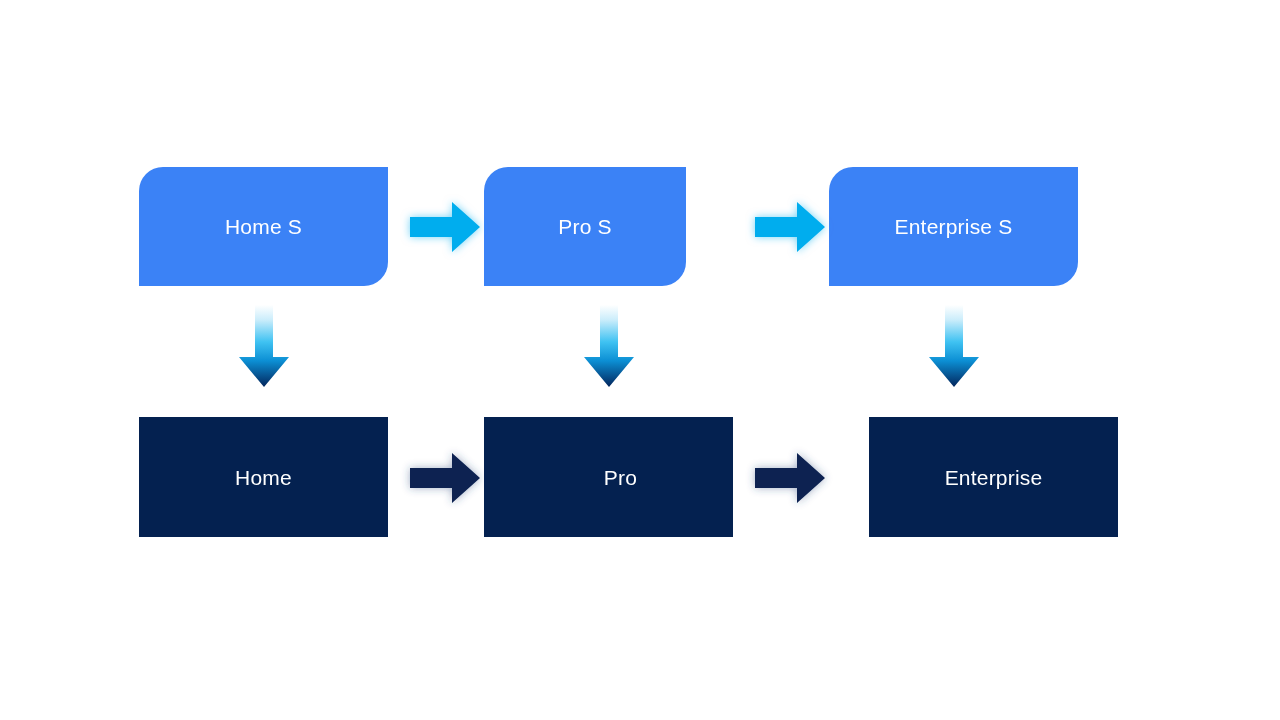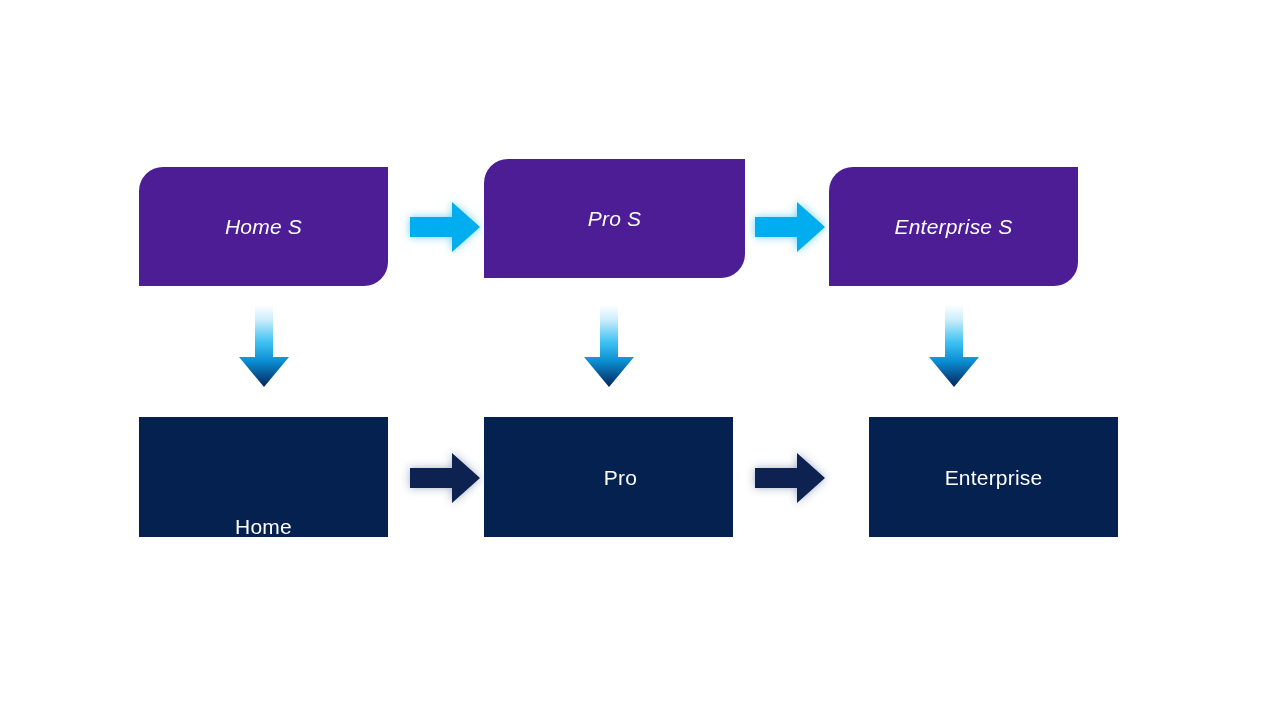--- a/index.html
+++ b/index.html
@@ -34,23 +34,22 @@
     font-size: 21px;
     font-weight: 400;
     letter-spacing: 0.2px;
     line-height: 1;
     white-space: nowrap;
     text-align: center;
   }
 
   
   .node-top {
-    background: #4c1d95;
+    background: #3b82f6;
     border-radius: 24px 0 24px 0;
-    font-style: italic;
   }
   
   .node-bottom {
     background: #042150;
     border-radius: 0;
   }
 
   
   .arrow {
     position: absolute;
@@ -67,21 +66,21 @@
 </style>
 </head>
 <body>
 
 <div id="canvas">
 
   <div class="node node-top" style="left:139px; top:167px; width:249px; height:119px;">
     <span class="node-label">Home S</span>
   </div>
 
-  <div class="node node-top" style="left:484px; top:159px; width:261px; height:119px;">
+  <div class="node node-top" style="left:484px; top:167px; width:202px; height:119px;">
     <span class="node-label">Pro S</span>
   </div>
 
   <div class="node node-top" style="left:829px; top:167px; width:249px; height:119px;">
     <span class="node-label">Enterprise S</span>
   </div>
 
   <div class="arrow arrow-right-top" style="left:408px; top:199px;">
     <svg viewBox="0 0 74 56" width="74" height="56" aria-hidden="true">
       <defs>
@@ -142,21 +141,21 @@
           <stop offset="18%" stop-color="#CBEDFB"></stop>
           <stop offset="45%" stop-color="#3FC2F2"></stop>
           <stop offset="68%" stop-color="#0C8FD4"></stop>
           <stop offset="100%" stop-color="#03255C"></stop>
         </linearGradient>
       </defs>
       <path d="M19,0 L37,0 L37,52 L53,52 L28,82 L3,52 L19,52 Z" fill="url(#gradDownC)"></path>
     </svg>
   </div>
 
-  <div class="node node-bottom" style="left:139px; top:417px; width:249px; height:120px;align-items:flex-end;">
+  <div class="node node-bottom" style="left:139px; top:417px; width:249px; height:120px;">
     <span class="node-label">Home</span>
   </div>
 
   <div class="node node-bottom" style="left:484px; top:417px; width:249px; height:120px;padding-left:24px;">
     <span class="node-label">Pro</span>
   </div>
 
   <div class="node node-bottom" style="left:829px; top:417px; width:249px; height:120px;margin-left:40px;">
     <span class="node-label">Enterprise</span>
   </div>

